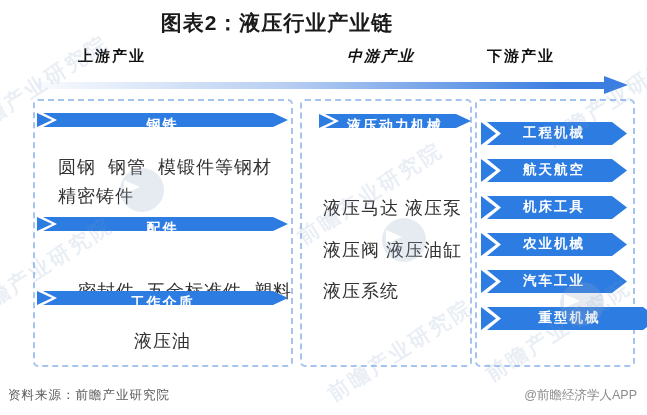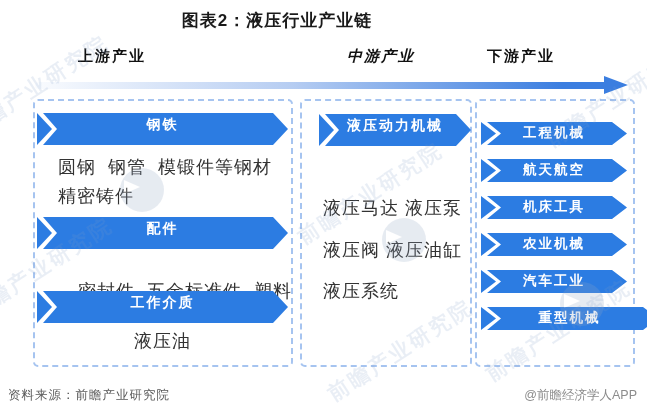--- a/index.html
+++ b/index.html
@@ -3,21 +3,21 @@
 <meta charset="utf-8">
 <style>
   html,body{margin:0;padding:0;background:#fff;}
   #canvas{
     position:relative;width:647px;height:415px;background:#ffffff;overflow:hidden;
     font-family:"Liberation Sans","DejaVu Sans",sans-serif;
   }
   .abs{position:absolute;}
   .title{
     left:0;top:9px;width:554px;text-align:center;
-    font-size:17px;font-weight:bold;color:#1a1a1a;letter-spacing:1px;
+    font-size:21px;font-weight:bold;color:#1a1a1a;letter-spacing:1px;
   }
   .stage{
     top:47px;font-size:15px;font-weight:bold;color:#111;letter-spacing:2px;
   }
   .stage.up{left:78px;} .stage.mid{left:347px;font-style:italic;} .stage.down{left:487px;}
 
   .arrow-shaft{
     left:35px;top:82px;width:573px;height:7px;border-radius:4px;
     background:linear-gradient(to right,rgba(120,165,230,0.04),rgba(92,143,226,0.45) 45%,#3b7ee0 92%);
   }
@@ -26,21 +26,21 @@
     border-left:24px solid #3b7ee0;border-top:9px solid transparent;border-bottom:9px solid transparent;
   }
 
   .dashbox{
     border:2px dashed #a6c4f0;border-radius:5px;background:transparent;
   }
   .box-up{left:33px;top:99px;width:256px;height:264px;}
   .box-mid{left:300px;top:99px;width:168px;height:264px;}
   .box-down{left:475px;top:99px;width:156px;height:264px;}
 
-  .banner{height:32px;}
+  .banner{height:14px;}
   .banner .tri{
     position:absolute;left:0;top:0;bottom:0;width:15px;background:#2c7ce2;
     clip-path:polygon(0 0,100% 50%,0 100%);
   }
   .banner .bbody{
     position:absolute;left:6px;right:0;top:0;bottom:0;background:#2c7ce2;
     clip-path:polygon(0 0,calc(100% - 15px) 0,100% 50%,calc(100% - 15px) 100%,0 100%,14px 50%);
   }
   .banner .blabel{
     position:absolute;left:0;right:0;top:0;bottom:0;z-index:2;

